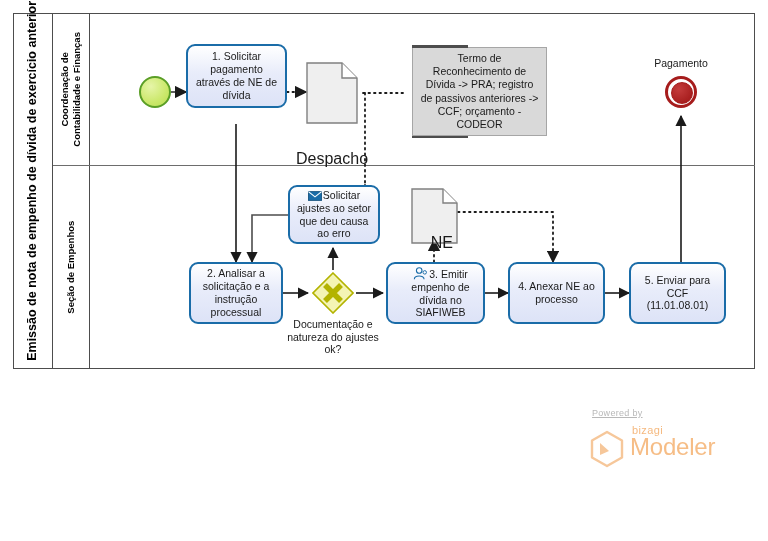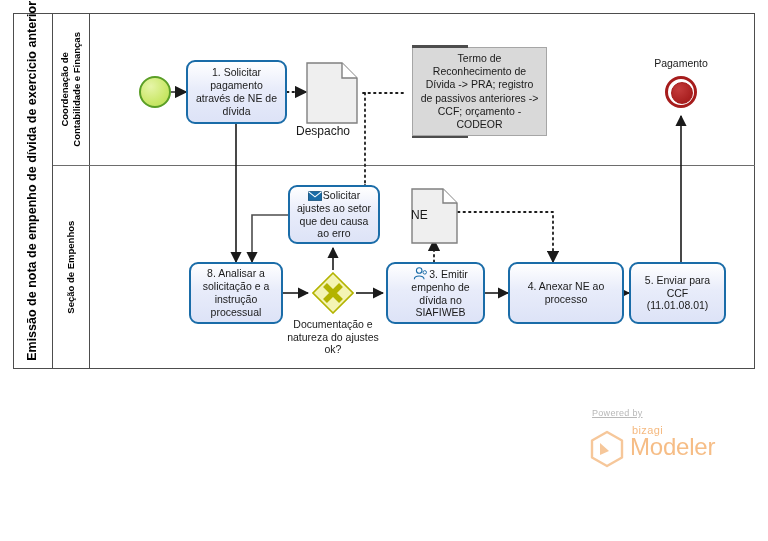--- a/index.html
+++ b/index.html
@@ -99,24 +99,25 @@
     display: inline-block;
     vertical-align: -2px;
     margin-right: 1px;
   }
 
   .doc {
     position: absolute;
   }
   .doc-label {
     position: absolute;
-    text-align: left;
-    font-size: 12px;
+    text-align: right;
+    font-size: 16px;
     color: #1a1a1a;
     white-space: nowrap;
+    margin-top: 26px;
   }
 
   .annotation {
     position: absolute;
     box-sizing: border-box;
     background: #d9d9d9;
     border: 1px solid #a6a6a6;
     display: flex;
     align-items: center;
     justify-content: center;
@@ -285,21 +286,21 @@
 
     <path d="M 485 293 L 508 293" stroke="#1a1a1a" stroke-width="1.6" fill="none" marker-end="url(#arrow-solid)"></path>
 
     <path d="M 605 293 L 629 293" stroke="#1a1a1a" stroke-width="1.6" fill="none" marker-end="url(#arrow-solid)"></path>
 
     <path d="M 681 262 L 681 116" stroke="#1a1a1a" stroke-width="1.6" fill="none" marker-end="url(#arrow-solid)"></path>
   </svg>
 
   <div class="event-start" style="left:139px; top:76px;"></div>
 
-  <div class="task" id="task-1" style="left:186px; top:60px; width:101px; height:64px;">
+  <div class="task" id="task-1" style="left:186px; top:44px; width:101px; height:64px;">
     <span class="task-inner">1. Solicitar pagamento através de NE de dívida</span>
   </div>
 
   <div class="doc" style="left:306px; top:62px;">
     <svg width="52" height="62" viewBox="0 0 52 62" xmlns="http://www.w3.org/2000/svg">
       <path d="M1 1 H36 L51 16 V61 H1 Z" fill="#efefef" stroke="#808080" stroke-width="1.4"></path>
       <path d="M36 1 V16 H51" fill="#ffffff" stroke="#808080" stroke-width="1.4"></path>
     </svg>
   </div>
   <div class="doc-label" style="left:296px; top:124px; width:72px;">Despacho</div>
@@ -314,21 +315,21 @@
   <div class="task" id="task-solicitar-ajustes" style="left:288px; top:185px; width:92px; height:59px;">
     <span class="task-inner">
       <svg class="task-icon" width="14" height="10" viewBox="0 0 16 11" xmlns="http://www.w3.org/2000/svg">
         <rect x="0.5" y="0.5" width="15" height="10" fill="#1a6ca8" stroke="#14527e"></rect>
         <path d="M0.5 0.5 L8 6.5 L15.5 0.5" fill="none" stroke="#ffffff" stroke-width="1.3"></path>
       </svg><span>Solicitar ajustes ao setor que deu causa ao erro</span>
     </span>
   </div>
 
   <div class="task" id="task-2" style="left:189px; top:262px; width:94px; height:62px;">
-    <span class="task-inner">8. Analisar a solicitação e a instrução processual</span>
+    <span class="task-inner">2. Analisar a solicitação e a instrução processual</span>
   </div>
 
   <div class="gateway" style="left:312px; top:272px;">
     <svg width="42" height="42" viewBox="0 0 42 42" xmlns="http://www.w3.org/2000/svg">
       <path d="M21 1 L41 21 L21 41 L1 21 Z" fill="#f4f4b4" stroke="#b3b300" stroke-width="1.6"></path>
       <path d="M13 13 L29 29 M29 13 L13 29" stroke="#b3b300" stroke-width="5.5" stroke-linecap="butt"></path>
     </svg>
   </div>
   <div class="gateway-label" style="left:278px; top:318px;">Documentação e natureza do ajustes ok?</div>
 
@@ -343,21 +344,21 @@
   </div>
 
   <div class="doc" style="left:411px; top:188px;">
     <svg width="47" height="56" viewBox="0 0 47 56" xmlns="http://www.w3.org/2000/svg">
       <path d="M1 1 H32 L46 15 V55 H1 Z" fill="#efefef" stroke="#808080" stroke-width="1.4"></path>
       <path d="M32 1 V15 H46" fill="#ffffff" stroke="#808080" stroke-width="1.4"></path>
     </svg>
   </div>
   <div class="doc-label" style="left:411px; top:208px; width:42px;">NE</div>
 
-  <div class="task" id="task-4" style="left:508px; top:262px; width:116px; height:62px;">
+  <div class="task" id="task-4" style="left:508px; top:262px; width:97px; height:62px;">
     <span class="task-inner">4. Anexar NE ao processo</span>
   </div>
 
   <div class="task" id="task-5" style="left:629px; top:262px; width:97px; height:62px;">
     <span class="task-inner">5. Enviar para CCF (11.01.08.01)</span>
   </div>
 
   <div class="watermark">
     <div class="wm-powered">Powered by</div>
     <svg class="wm-logo" width="38" height="38" viewBox="0 0 38 38" xmlns="http://www.w3.org/2000/svg">

